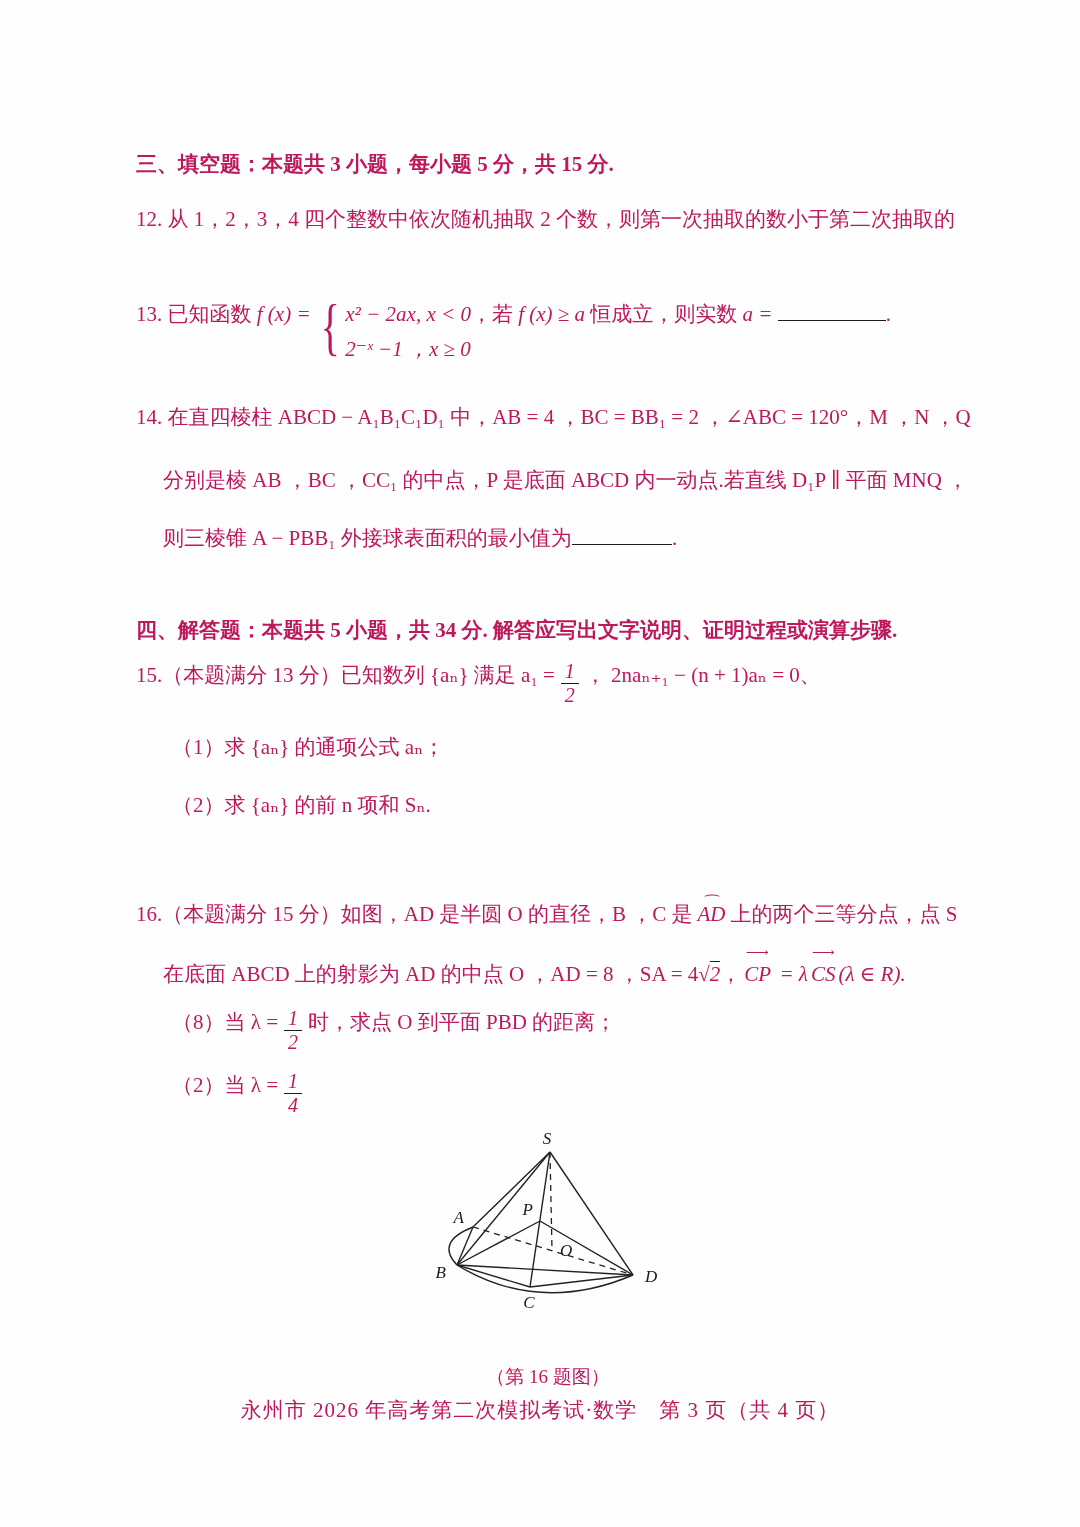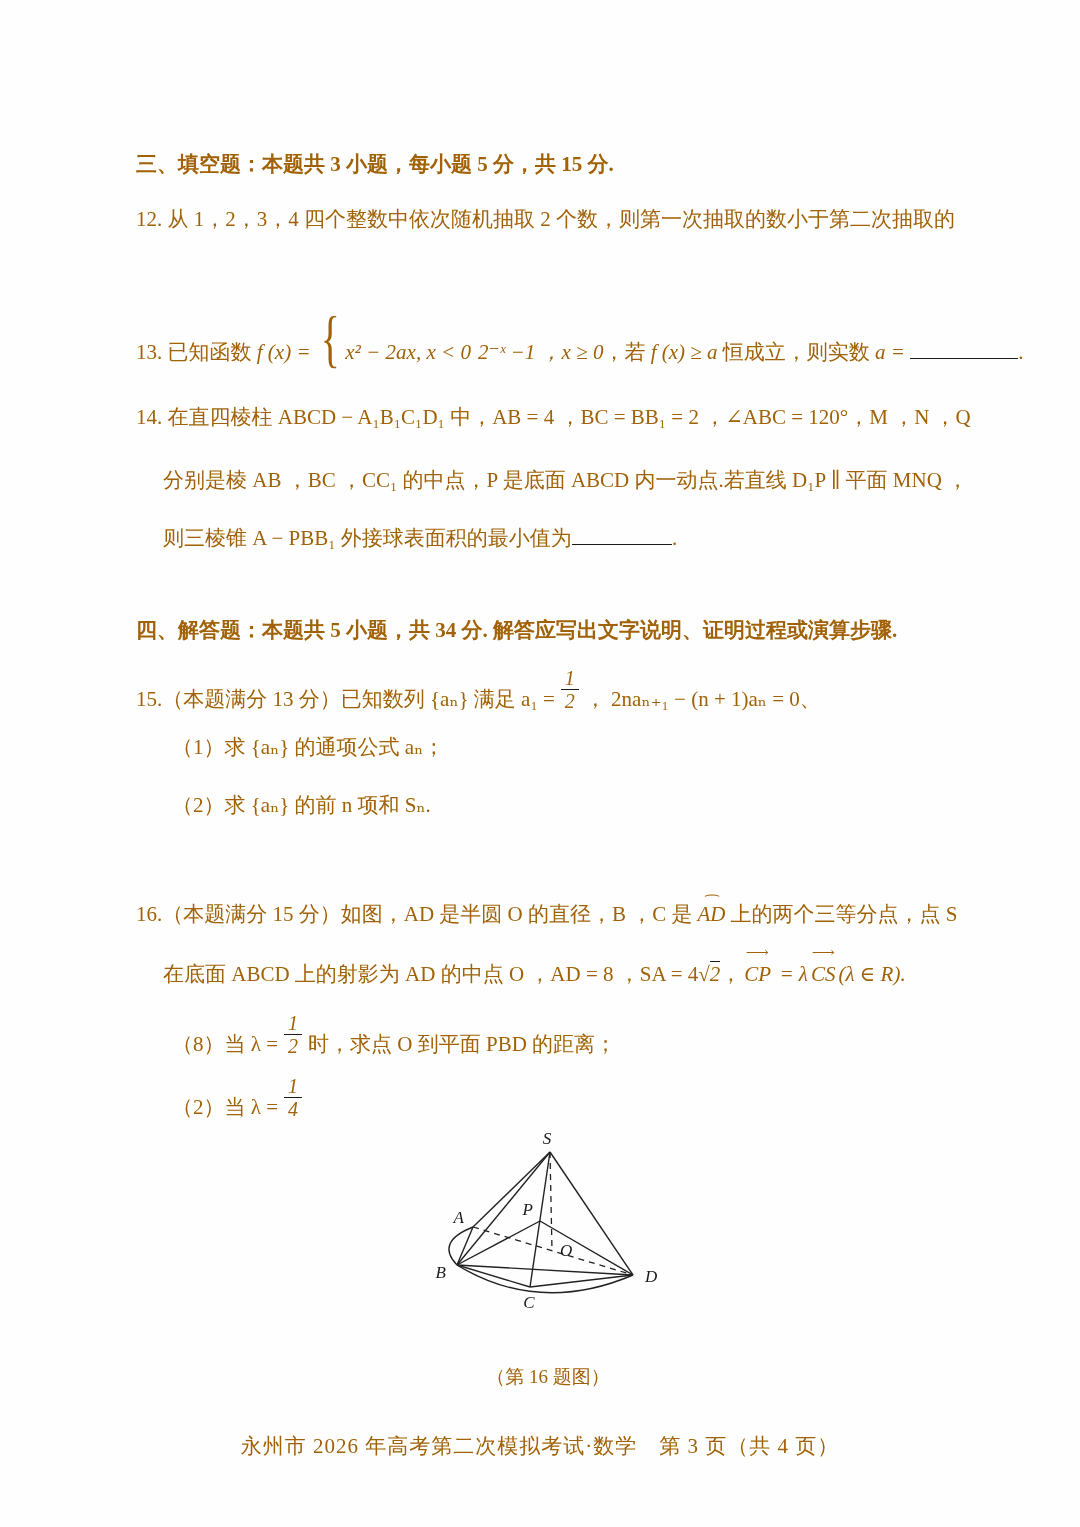--- a/index.html
+++ b/index.html
@@ -1,49 +1,49 @@
 <!DOCTYPE html>
 <html lang="zh"><head>
 <meta charset="utf-8">
 <style>
   html,body{margin:0;padding:0;background:#e8e8e8;}
   .page{
     position:relative;
     width:1080px;height:1527px;
     background:#fefefe;
     font-family:"Liberation Serif","DejaVu Serif",serif;
-    color:#a16207;
+    color:#be185d;
     overflow:hidden;
   }
   .line{
     position:absolute;
     font-size:21px;
     line-height:1.35;
     white-space:nowrap;
   }
   .bold{font-weight:700;}
-  .row{display:flex;align-items:flex-end;}
+  .row{display:flex;align-items:flex-start;}
   .chunk{white-space:nowrap;}
   .mi{font-style:italic;}
   .blank{
     display:inline-block;
     height:0.95em;
     border-bottom:1.7px solid #1b1b1b;
   }
   .w125{width:125px;} .w108{width:108px;} .w100{width:100px;}
   .brace{
     font-size:64px;
     line-height:0.85;
     font-weight:400;
     transform:scaleX(0.62);
     margin:0 0 0 4px;
   }
   .cases{
     display:inline-flex;
-    flex-direction:row;
+    flex-direction:column;
     gap:7px;
     font-size:21px;
   }
   .frac{
     display:inline-flex;
     flex-direction:column;
     align-items:center;
     font-size:20px;
     line-height:1.08;
     margin:0 6px;
@@ -84,21 +84,21 @@
   .sqrt-sign{font-style:normal;}
   .sqrt-val{border-top:1.7px solid #1b1b1b;font-style:italic;}
   .figure{position:absolute;left:400px;top:1118px;width:320px;height:200px;}
   .figure svg{display:block;}
   .fig-caption{
     position:absolute;left:392px;top:1320px;width:312px;
     text-align:center;font-size:19px;margin-top:44px;
   }
   .footer{
     position:absolute;left:0;top:1396px;width:1080px;
-    text-align:center;font-size:21px;letter-spacing:1px;margin-top:36px;
+    text-align:center;font-size:21px;letter-spacing:1px;
   }
   .fig-label{
     font-family:"Liberation Serif","DejaVu Serif",serif;
     font-style:italic;font-size:17px;fill:#1b1b1b;
   }
 </style>
 </head>
 <body>
 
 <div class="page">

